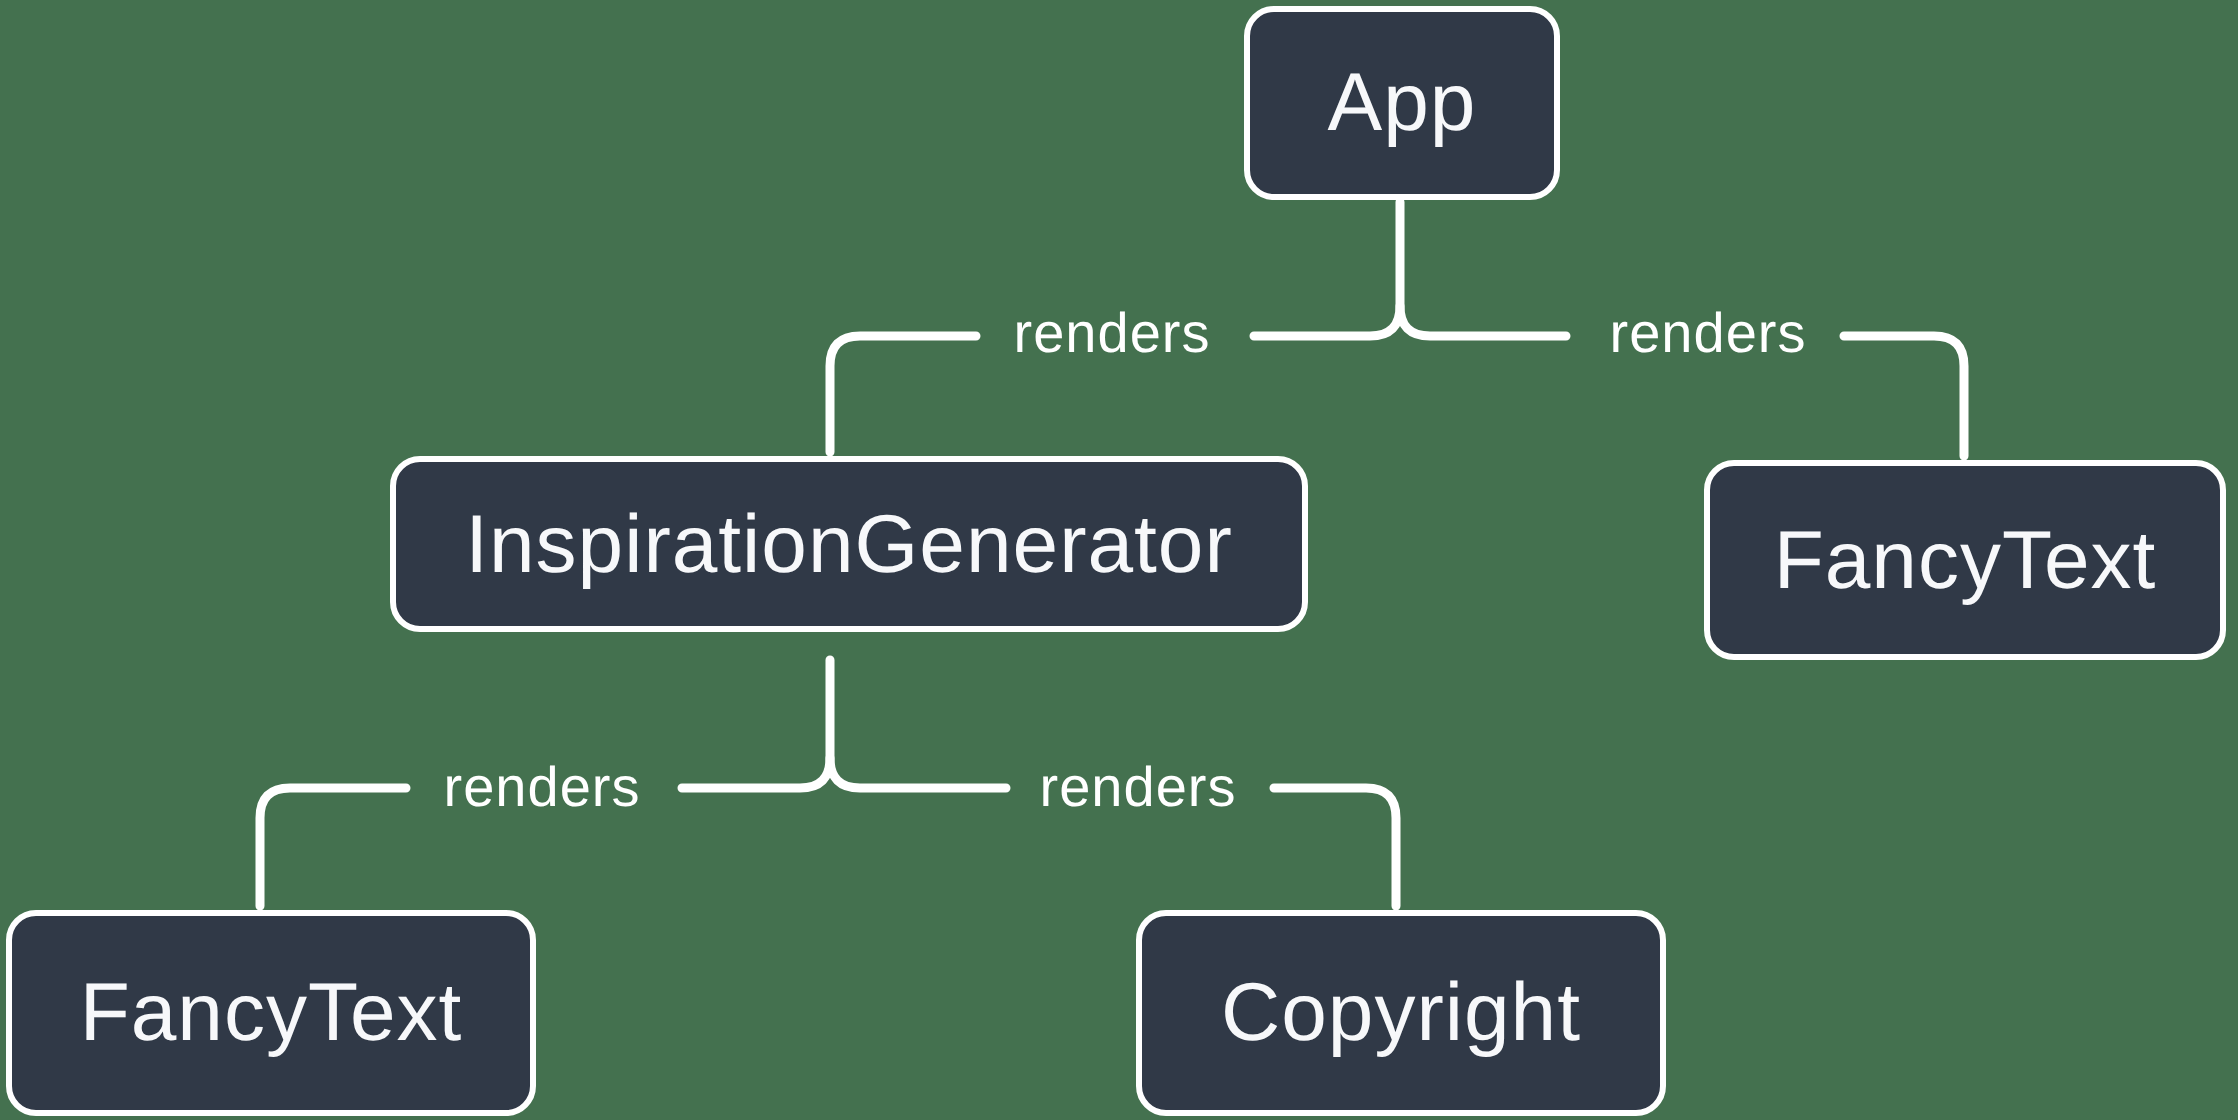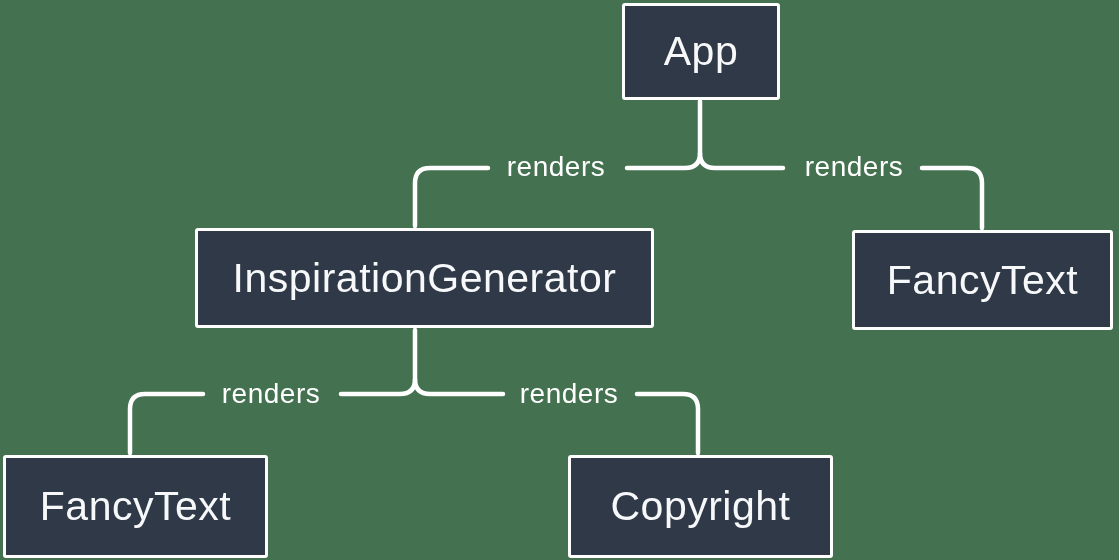--- a/index.html
+++ b/index.html
@@ -27,31 +27,31 @@
     fill: none;
     stroke: #FFFFFF;
     stroke-width: 4.5;
     stroke-linecap: round;
   }
   .node {
     position: absolute;
     box-sizing: border-box;
     background: #303947;
     border: 3.5px solid #FFFFFF;
-    border-radius: 3px;
+    border-radius: 15px;
     display: flex;
     align-items: center;
     justify-content: center;
     color: #F7F8FA;
     font-size: 41px;
     letter-spacing: 0.5px;
     white-space: nowrap;
   }
   .node-app            { left: 622px; top: 3px;   width: 158px; height: 97px;  }
-  .node-inspiration    { left: 195px; top: 228px; width: 459px; height: 100px; }
+  .node-inspiration    { left: 195px; top: 228px; width: 459px; height: 88px; }
   .node-fancy-right    { left: 852px; top: 230px; width: 261px; height: 100px; }
   .node-fancy-left     { left: 3px;   top: 455px; width: 265px; height: 103px; }
   .node-copyright      { left: 568px; top: 455px; width: 265px; height: 103px; }
   .edge-label {
     position: absolute;
     transform: translate(-50%, -50%);
     color: #FFFFFF;
     font-size: 28px;
     font-weight: 400;
     letter-spacing: 0.5px;

